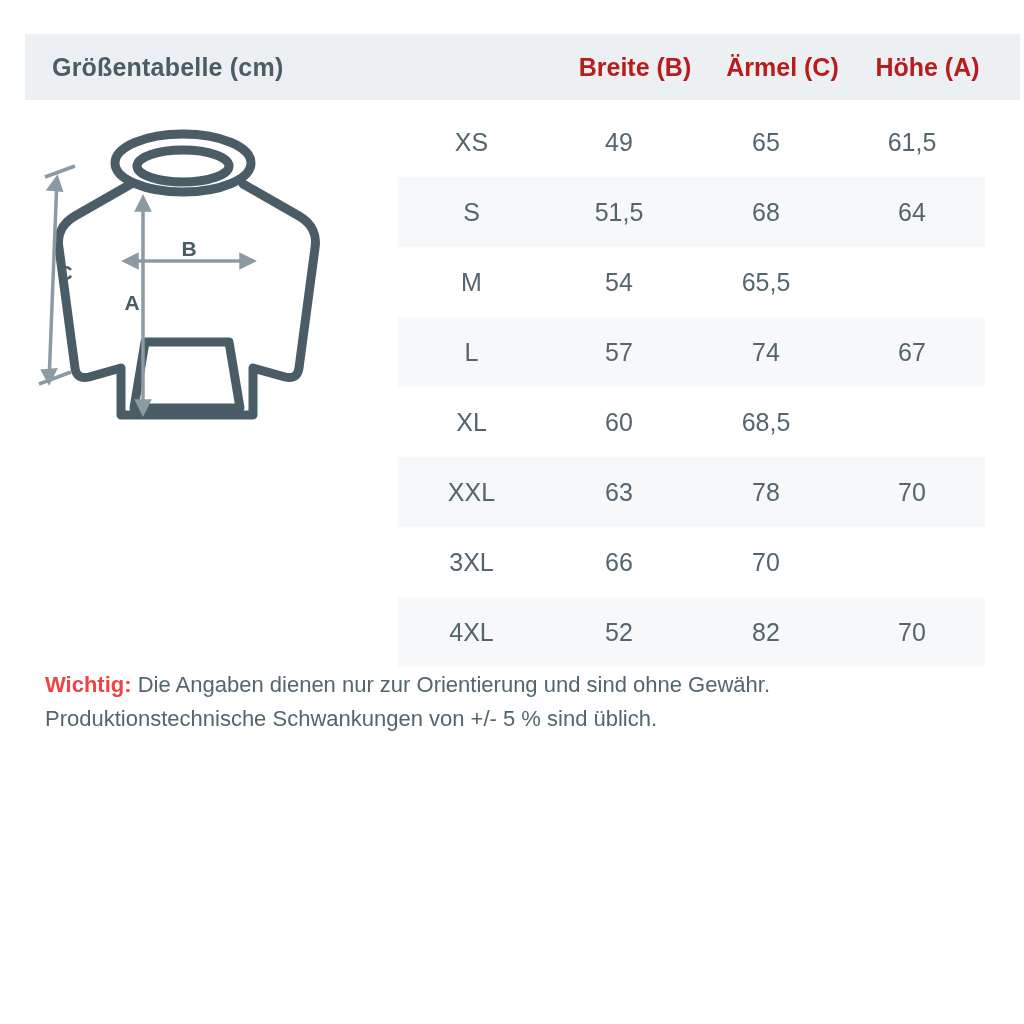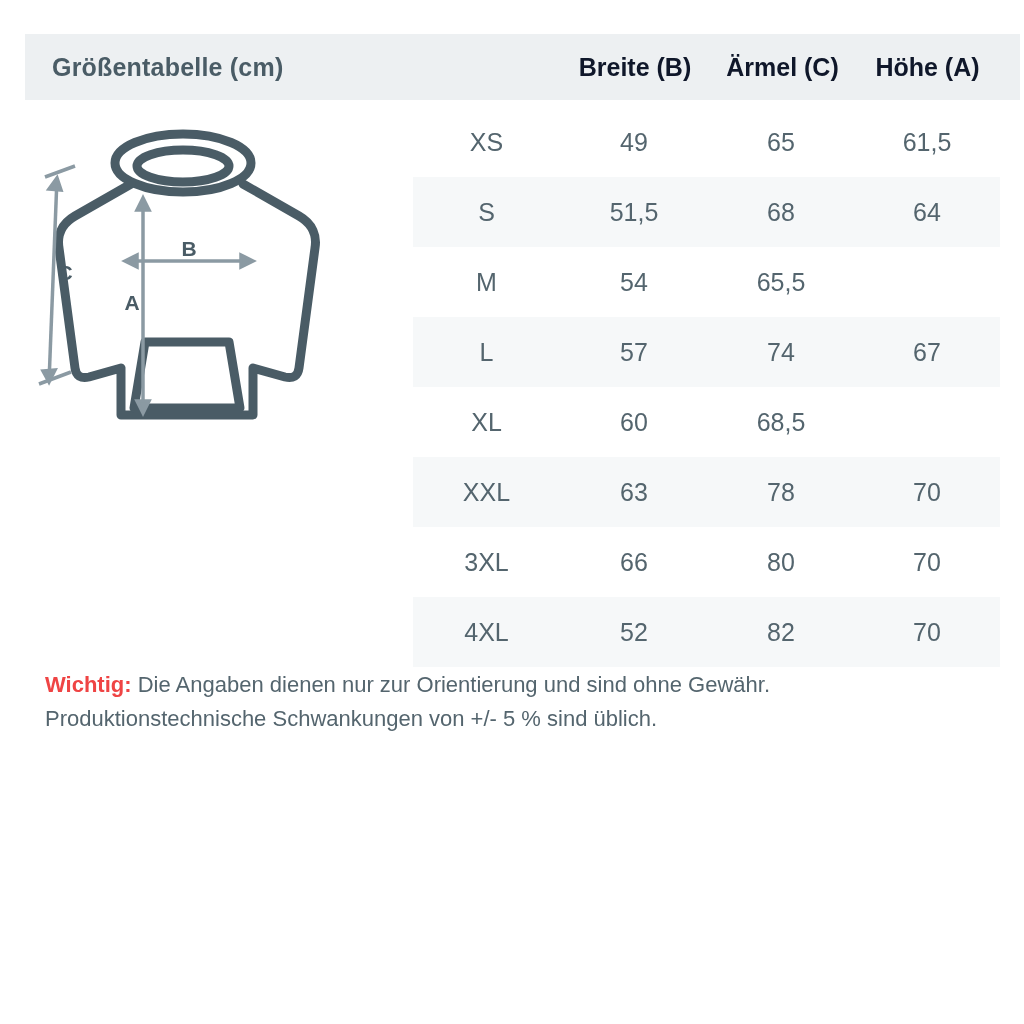--- a/index.html
+++ b/index.html
@@ -42,32 +42,32 @@
   }
   .header-cols {
     position: absolute;
     left: 390px;
     width: 585px;
     display: flex;
   }
   .header-col {
     font-size: 25px;
     font-weight: bold;
-    color: #0f172a;
+    color: #b91c1c;
     text-align: center;
   }
   .hc-size  { width: 145px; }
   .hc-b     { width: 150px; }
   .hc-a     { width: 145px; }
   .hc-c     { width: 145px; }
 
   
   .table {
     position: absolute;
-    left: 413px;
+    left: 398px;
     top: 107px;
     width: 587px;
   }
   .row {
     display: flex;
     align-items: center;
     height: 70px;
   }
   .row.alt {
     background: #f6f8f9;
@@ -162,21 +162,20 @@
     <div class="row alt">
       <div class="cell c-size">XXL</div>
       <div class="cell c-b">63</div>
       <div class="cell c-a">78</div>
       <div class="cell c-c">70</div>
     </div>
 
     <div class="row">
       <div class="cell c-size">3XL</div>
       <div class="cell c-b">66</div>
-      <div class="cell c-a">80</div>
       <div class="cell c-c">70</div>
     </div>
 
     <div class="row alt">
       <div class="cell c-size">4XL</div>
       <div class="cell c-b">52</div>
       <div class="cell c-a">82</div>
       <div class="cell c-c">70</div>
     </div>
 

